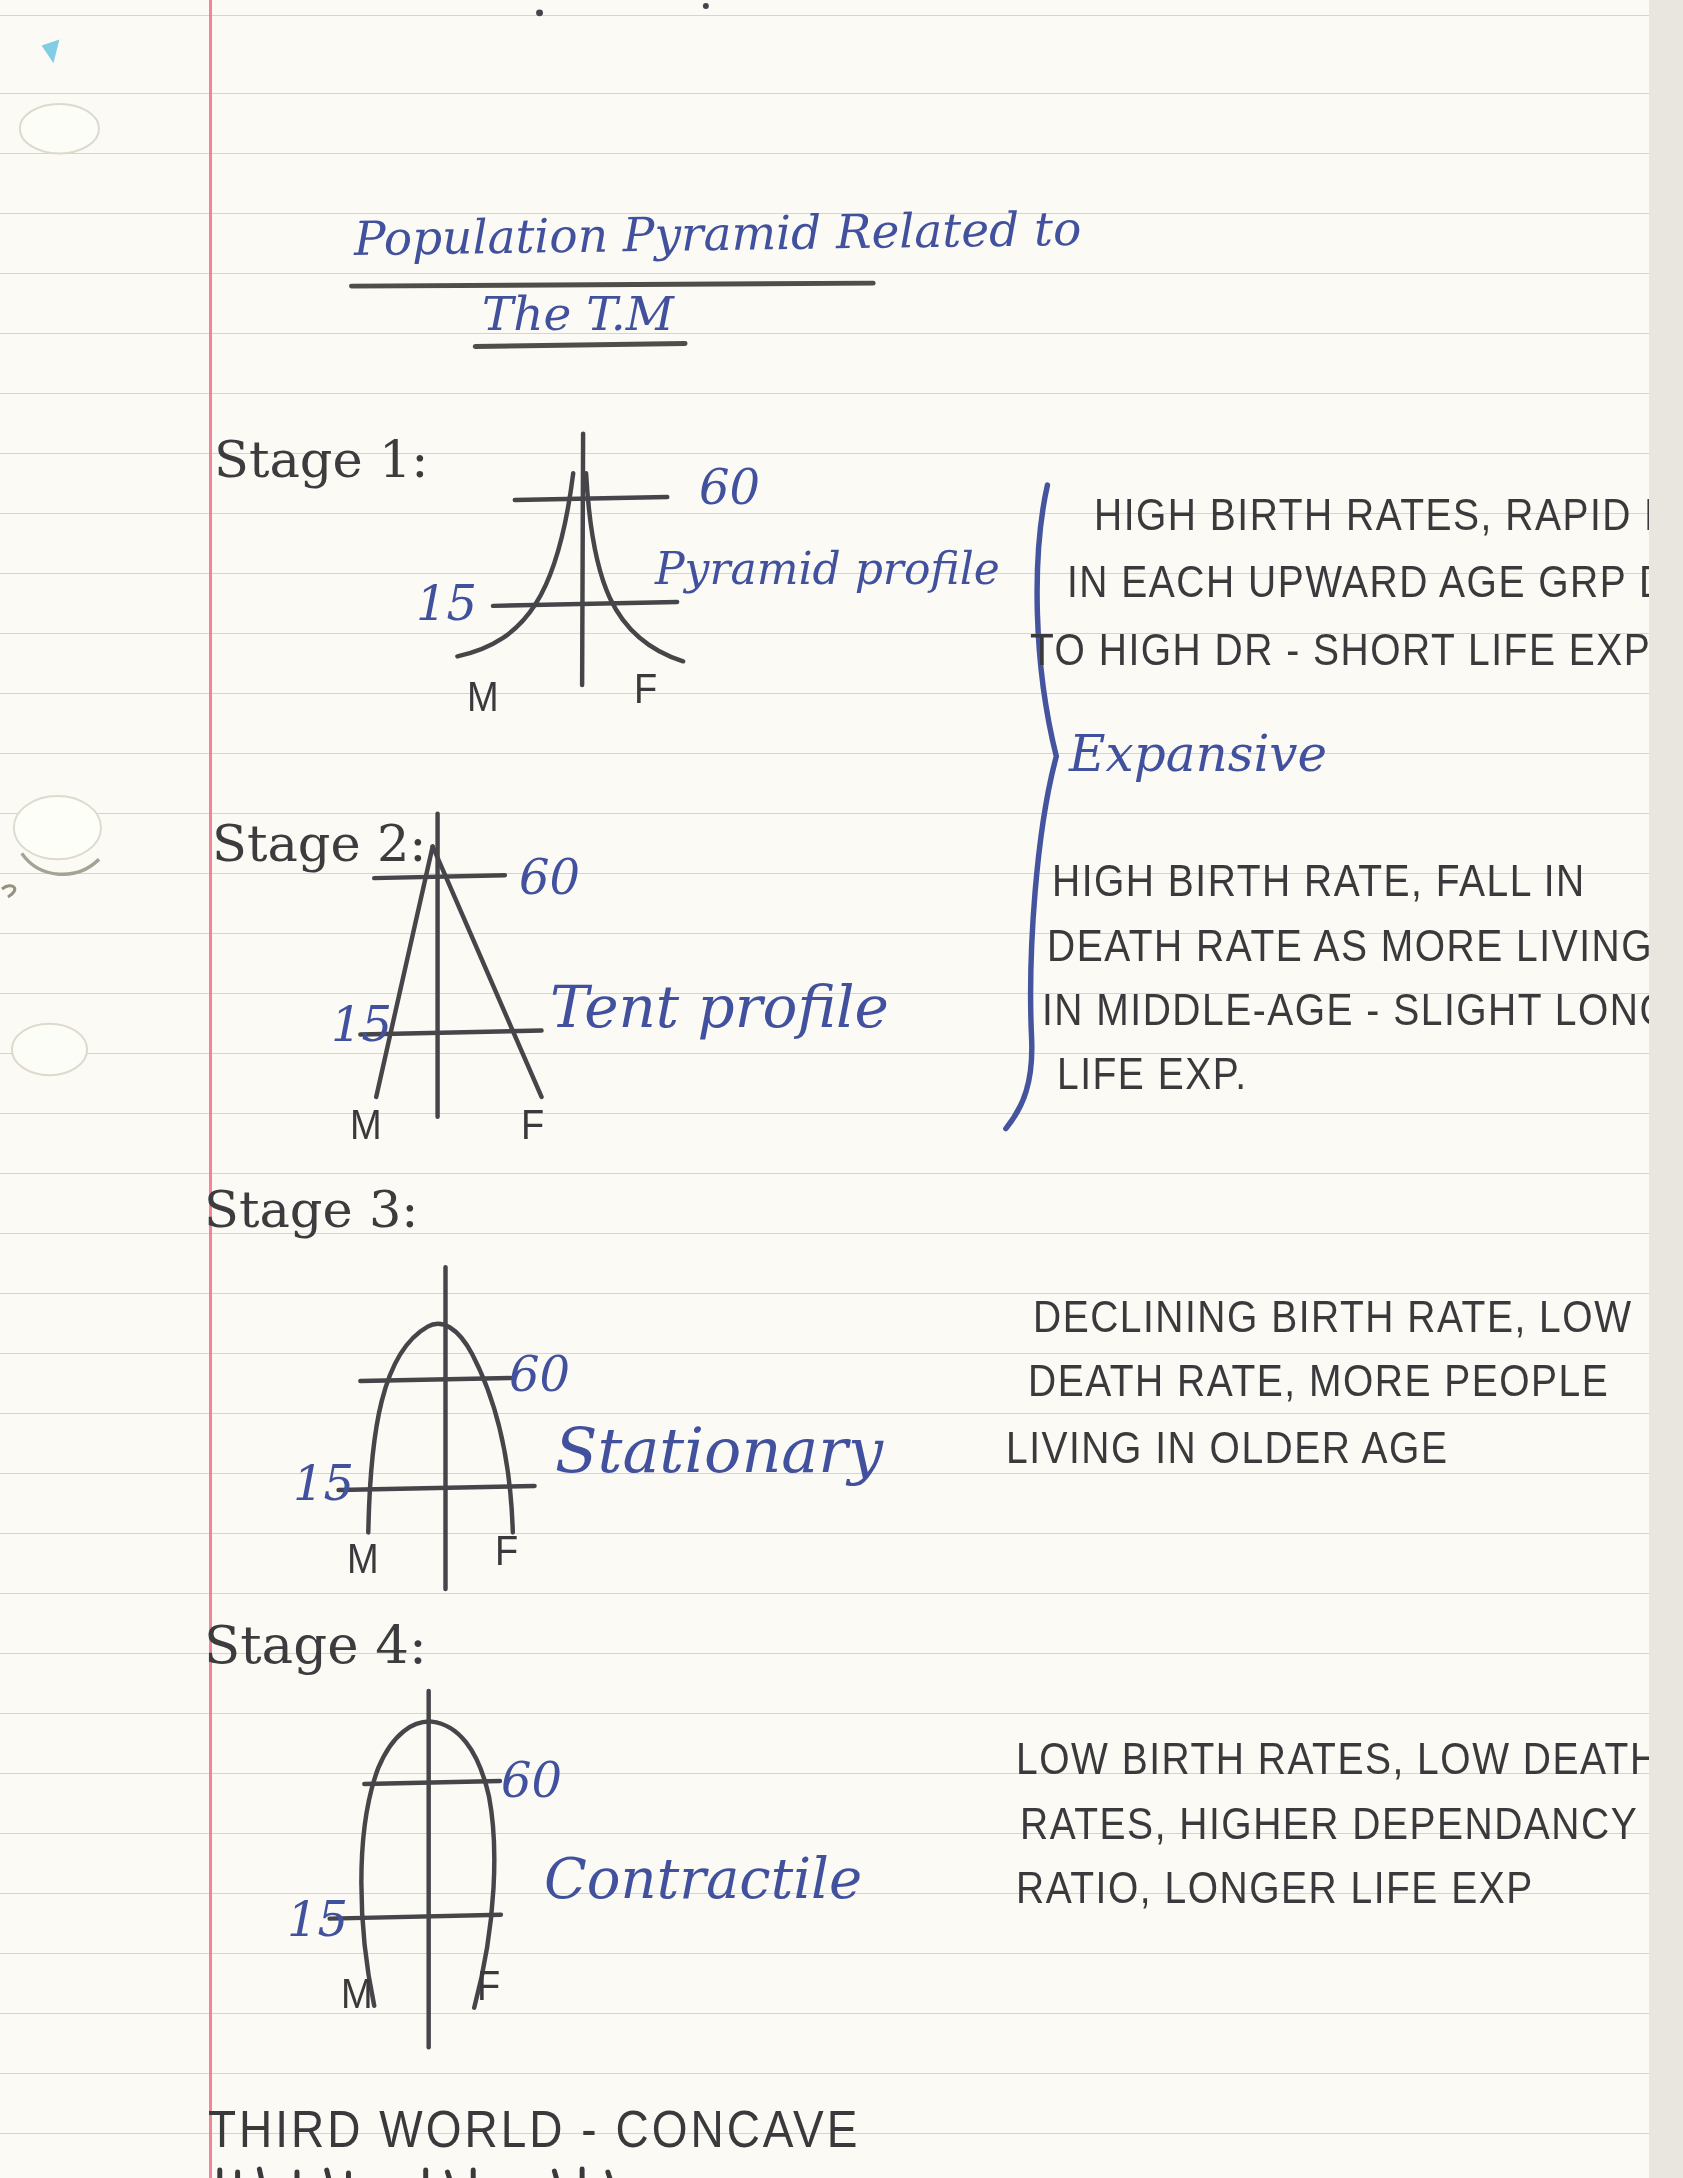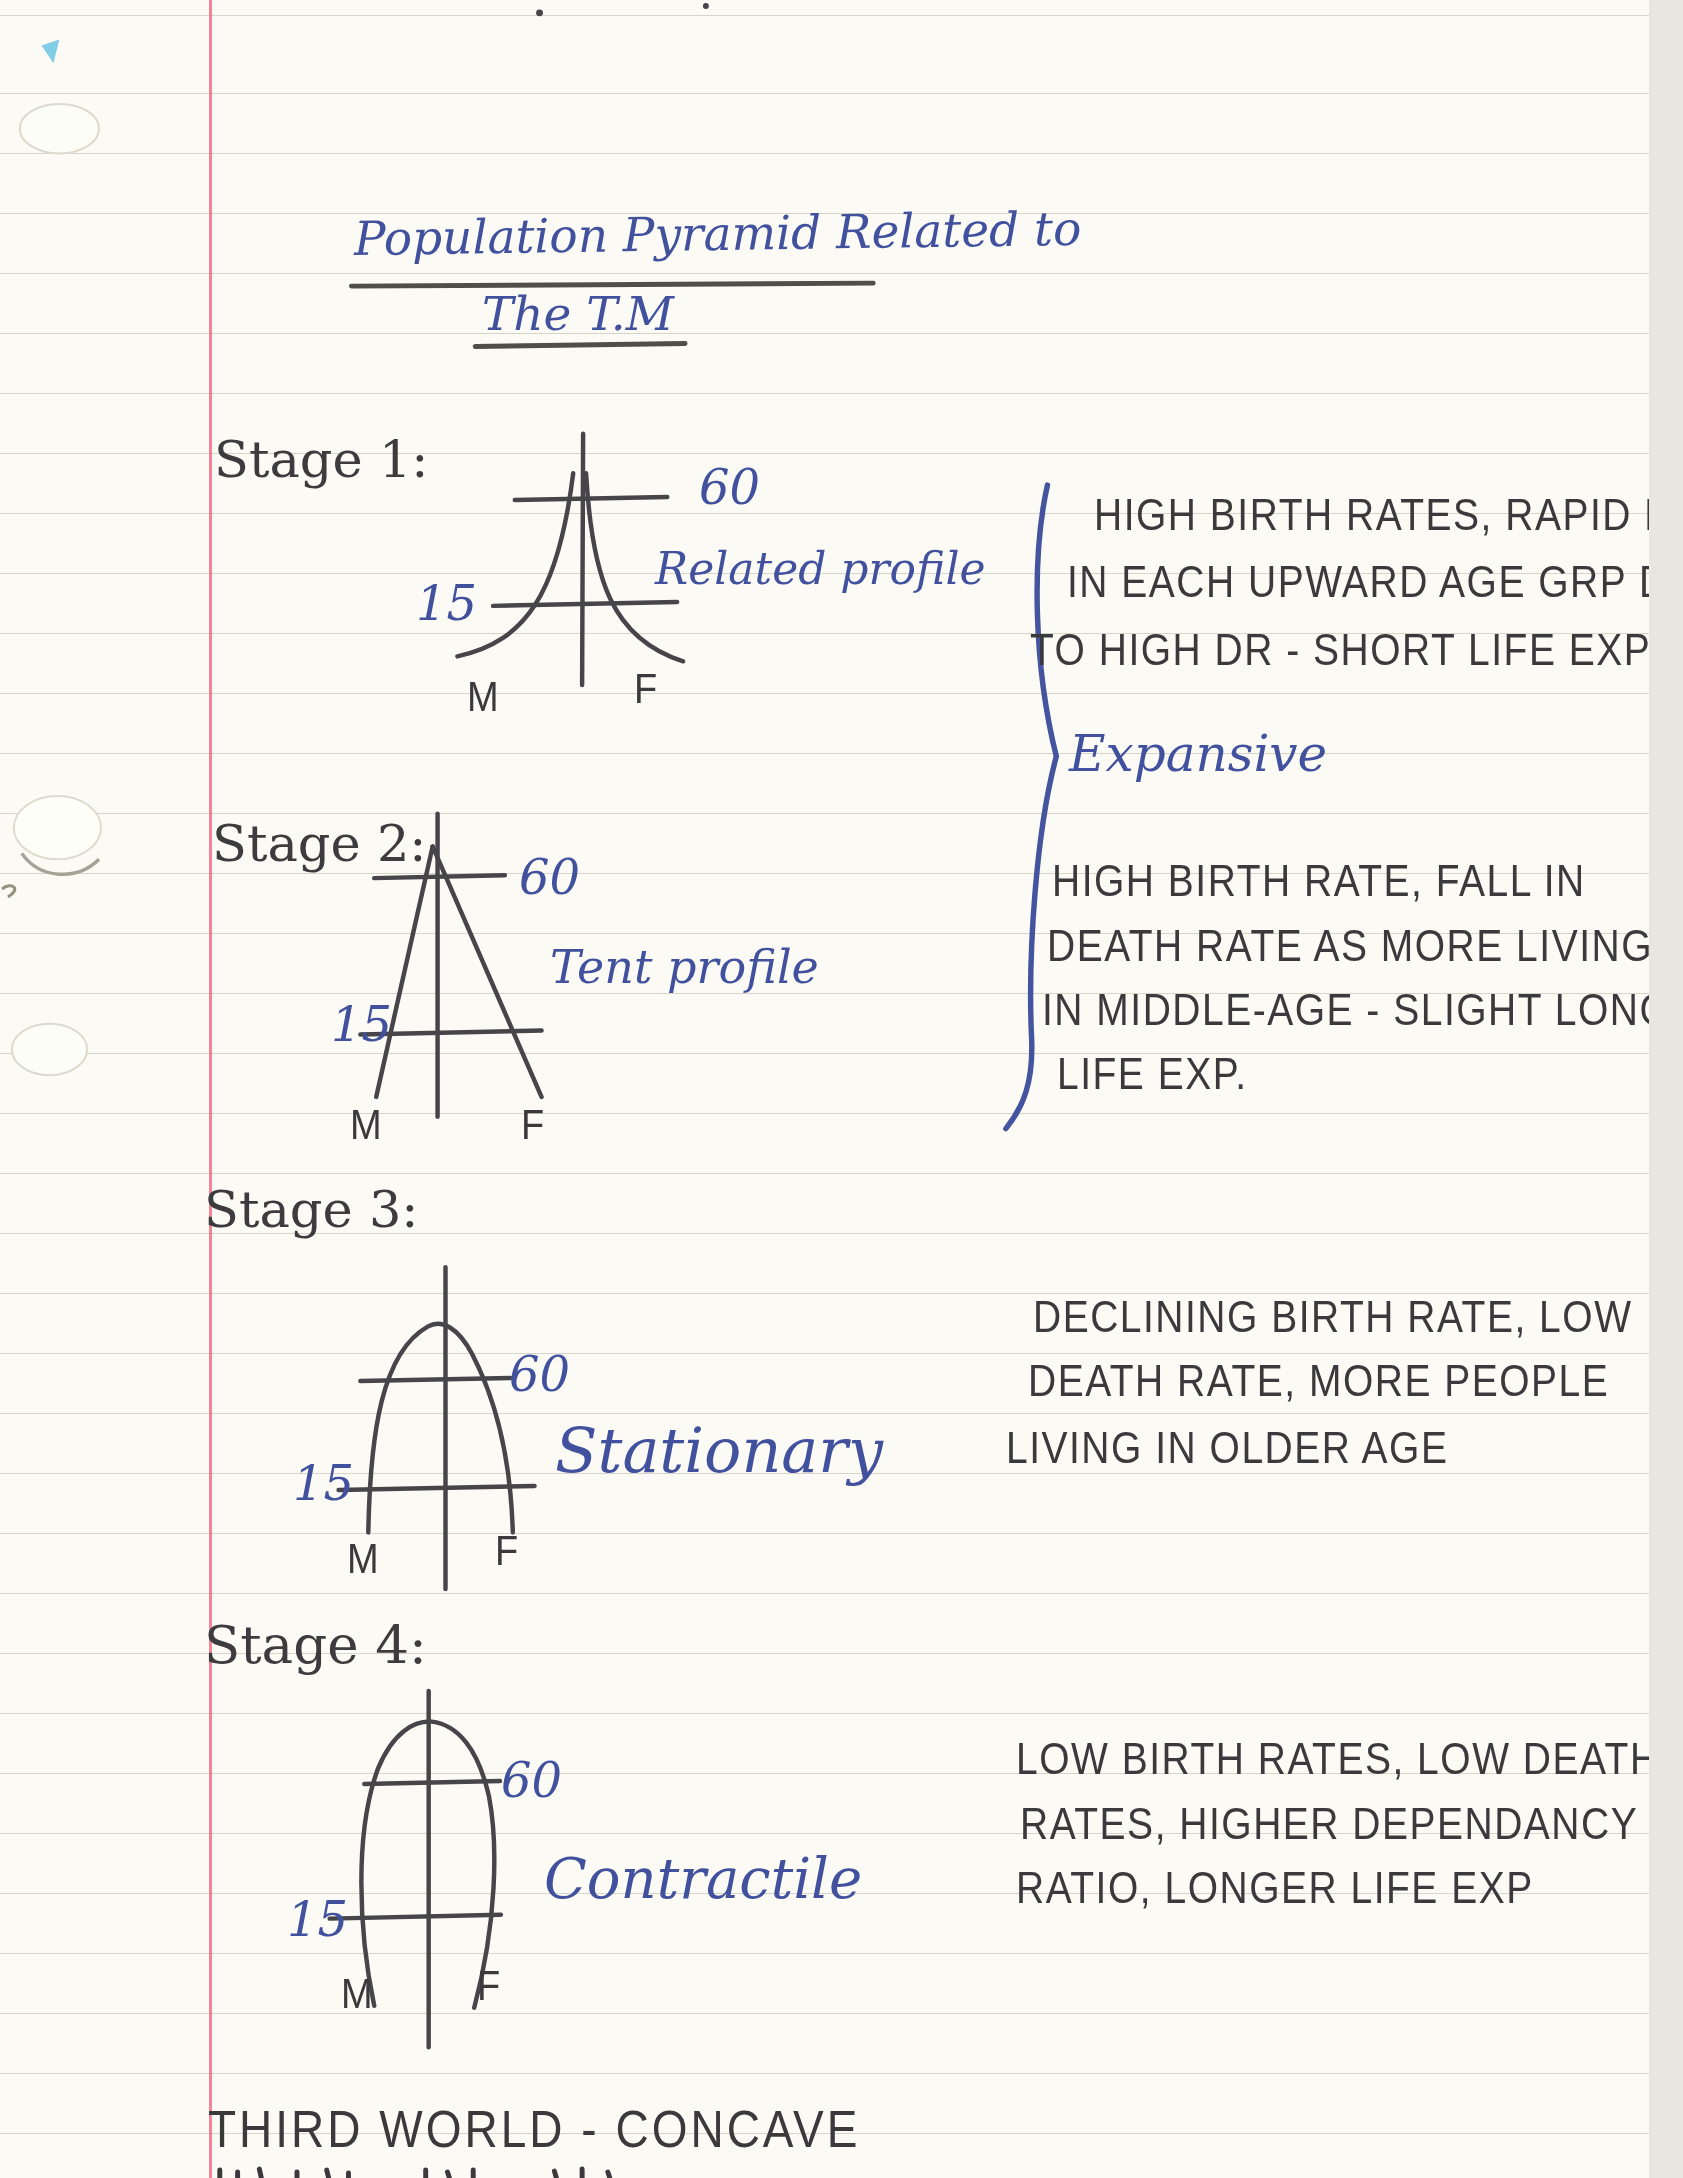--- a/index.html
+++ b/index.html
@@ -104,33 +104,33 @@
     </g>
   </svg>
 
   <div class="t cursive blue" style="left:354px;top:210px;font-size:47px;transform:rotate(-0.8deg);">Population Pyramid Related to</div>
   <div class="t cursive blue" style="left:482px;top:290px;font-size:47px;"></div>
   <div class="t cursive blue" style="left:482px;top:290px;font-size:47px;">The T.M</div>
 
   <div class="t heading" style="left:214px;top:434px;font-size:51px;">Stage 1:</div>
   <div class="t cursive blue" style="left:699px;top:463px;font-size:48px;">60</div>
   <div class="t cursive blue" style="left:416px;top:579px;font-size:48px;">15</div>
-  <div class="t cursive blue" style="left:655px;top:547px;font-size:44px;">Related profile</div>
+  <div class="t cursive blue" style="left:655px;top:547px;font-size:44px;">Pyramid profile</div>
   <div class="t caps" style="left:467px;top:675px;font-size:38px;">M</div>
   <div class="t caps" style="left:634px;top:667px;font-size:38px;">F</div>
   <div class="t caps" style="left:1094px;top:493px;font-size:39px;">HIGH BIRTH RATES, RAPID FALL</div>
   <div class="t caps" style="left:1067px;top:560px;font-size:39px;">IN EACH UPWARD AGE GRP DUE</div>
   <div class="t caps" style="left:1030px;top:628px;font-size:39px;">TO HIGH DR - SHORT LIFE EXP</div>
 
   <div class="t cursive blue" style="left:1069px;top:729px;font-size:50px;">Expansive</div>
 
   <div class="t heading" style="left:212px;top:818px;font-size:51px;">Stage 2:</div>
   <div class="t cursive blue" style="left:519px;top:853px;font-size:48px;">60</div>
   <div class="t cursive blue" style="left:331px;top:1000px;font-size:48px;">15</div>
-  <div class="t cursive blue" style="left:550px;top:944px;font-size:46px;text-align:right;">Tent profile</div>
+  <div class="t cursive blue" style="left:550px;top:978px;font-size:58px;text-align:right;">Tent profile</div>
   <div class="t caps" style="left:350px;top:1103px;font-size:38px;">M</div>
   <div class="t caps" style="left:521px;top:1103px;font-size:38px;">F</div>
   <div class="t caps" style="left:1052px;top:859px;font-size:39px;">HIGH BIRTH RATE, FALL IN</div>
   <div class="t caps" style="left:1047px;top:924px;font-size:39px;">DEATH RATE AS MORE LIVING</div>
   <div class="t caps" style="left:1042px;top:988px;font-size:39px;">IN MIDDLE-AGE - SLIGHT LONGER</div>
   <div class="t caps" style="left:1057px;top:1052px;font-size:39px;">LIFE EXP.</div>
 
   <div class="t heading" style="left:204px;top:1184px;font-size:51px;">Stage 3:</div>
   <div class="t cursive blue" style="left:509px;top:1350px;font-size:48px;">60</div>
   <div class="t cursive blue" style="left:293px;top:1459px;font-size:48px;">15</div>

